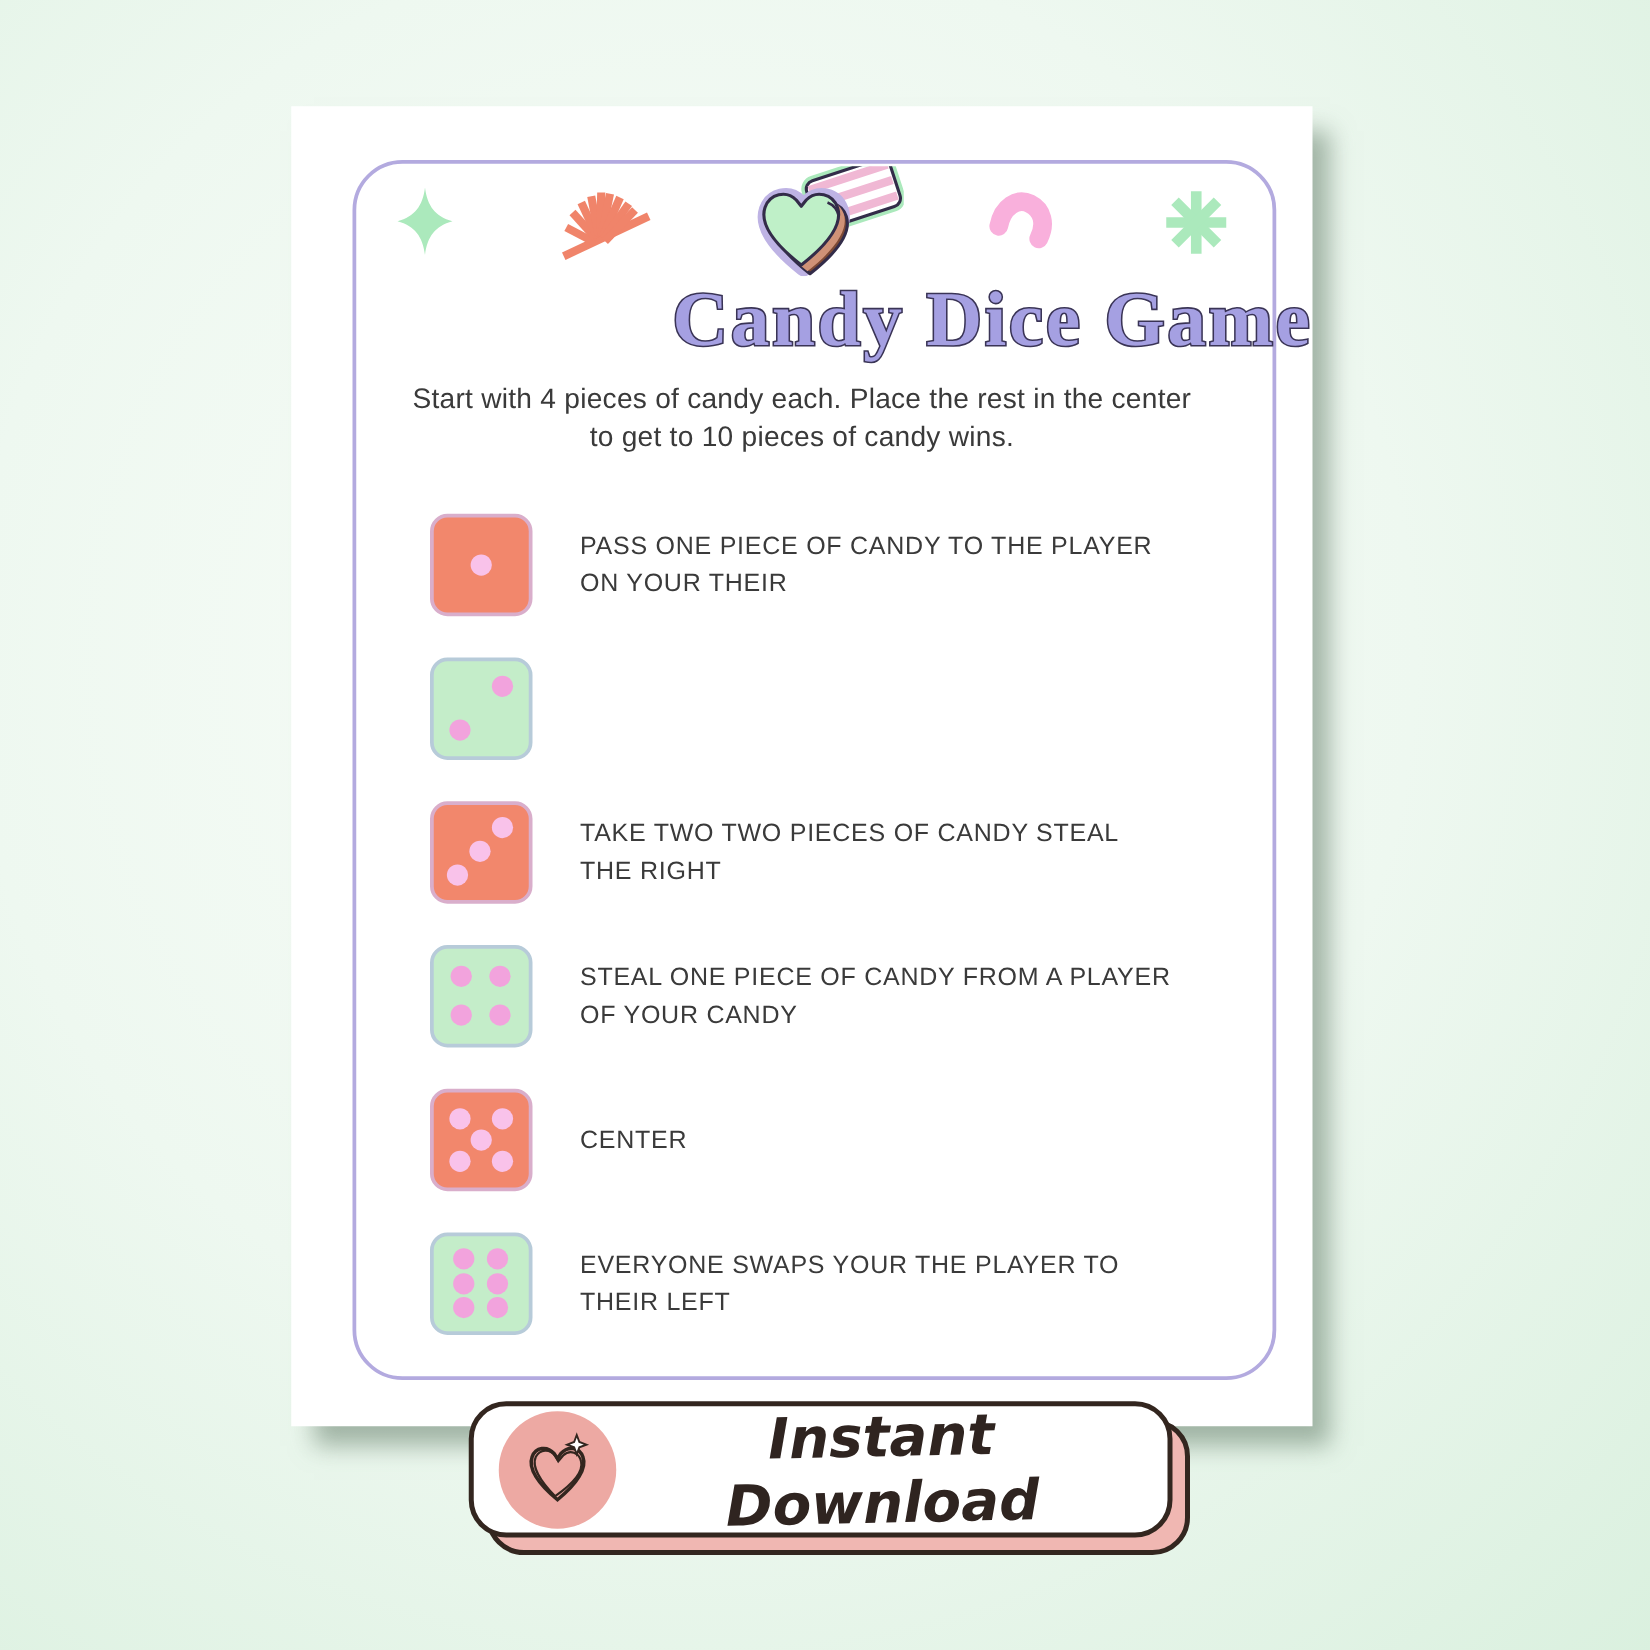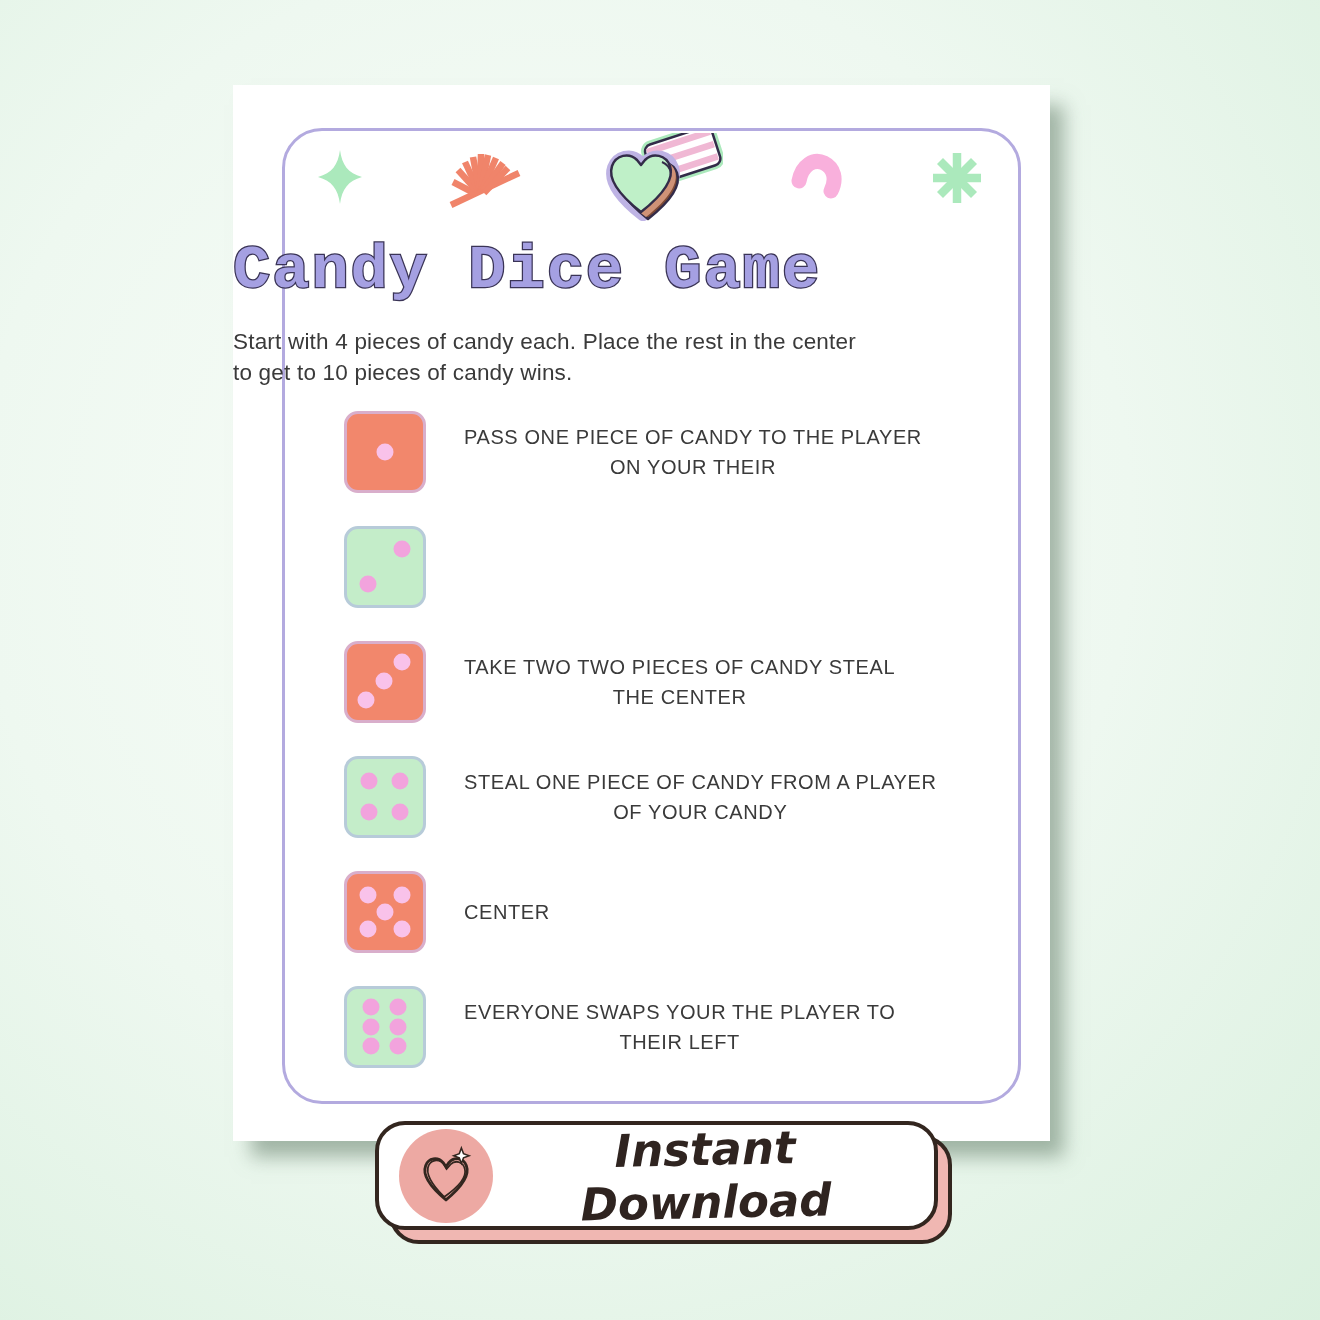--- a/index.html
+++ b/index.html
@@ -17,33 +17,33 @@
     position:absolute;left:49px;top:43px;width:739px;height:976px;
     border:3px solid var(--border-purple);border-radius:40px;box-sizing:border-box;
   }
   .decor{position:absolute;}
   .decor-sparkle{left:84px;top:65px;}
   .decor-fan{left:212px;top:60px;}
   .decor-heart{left:360px;top:48px;}
   .decor-squiggle{left:558px;top:68px;}
   .decor-asterisk{left:697px;top:66px;}
   .title{
-    position:absolute;top:140px;left:0;width:100%;text-align:left;
-    font-family:Liberation Mono, monospace;font-weight:800;font-size:62px;line-height:1;
+    position:absolute;top:140px;left:0;width:100%;text-align:right;
+    font-family:Liberation Serif, serif;font-weight:800;font-size:62px;line-height:1;
     letter-spacing:2px;color:var(--title-fill);
-    -webkit-text-stroke:2.5px var(--title-outline);paint-order:stroke fill;margin-top:15px;
+    -webkit-text-stroke:2.5px var(--title-outline);paint-order:stroke fill;
   }
   .intro{
-    position:absolute;top:241px;left:0;width:100%;text-align:left;
+    position:absolute;top:218px;left:0;width:100%;text-align:center;
     font-size:22.5px;line-height:31px;color:var(--text-dark);letter-spacing:.2px;
   }
   .rules{
     position:absolute;left:111px;top:326px;display:flex;flex-direction:column;gap:33px;
   }
-  .rule-row{display:flex;align-items:center;height:82px;text-align:center;}
+  .rule-row{display:flex;align-items:center;height:82px;}
   .die{
     position:relative;width:82px;height:82px;border-radius:14px;box-sizing:border-box;
     border:3px solid;flex:0 0 auto;
   }
   .die.orange{background:var(--orange-die);border-color:var(--orange-die-border);}
   .die.green{background:var(--green-die);border-color:var(--green-die-border);}
   .pip{position:absolute;width:17px;height:17px;border-radius:50%;transform:translate(-50%,-50%);}
   .die.orange .pip{background:var(--pip-on-orange);}
   .die.green .pip{background:var(--pip-on-green);}
   .rule-text{
@@ -163,21 +163,21 @@
   </div>
 
   <div class="rule-row">
     <div class="die orange">
             <div class="pip" style="left: 73%; top: 24%;"></div>
             <div class="pip" style="left: 49%; top: 49%;"></div>
             <div class="pip" style="left: 25%; top: 74%;"></div>
           </div>
     <div class="rule-text">
       <div class="rule-line">TAKE TWO TWO PIECES OF CANDY STEAL</div>
-      <div class="rule-line">THE CENTER</div>
+      <div class="rule-line">THE RIGHT</div>
     </div>
   </div>
 
   <div class="rule-row">
     <div class="die green">
             <div class="pip" style="left: 29%; top: 29%;"></div>
             <div class="pip" style="left: 70%; top: 29%;"></div>
             <div class="pip" style="left: 29%; top: 70%;"></div>
             <div class="pip" style="left: 70%; top: 70%;"></div>
           </div>

